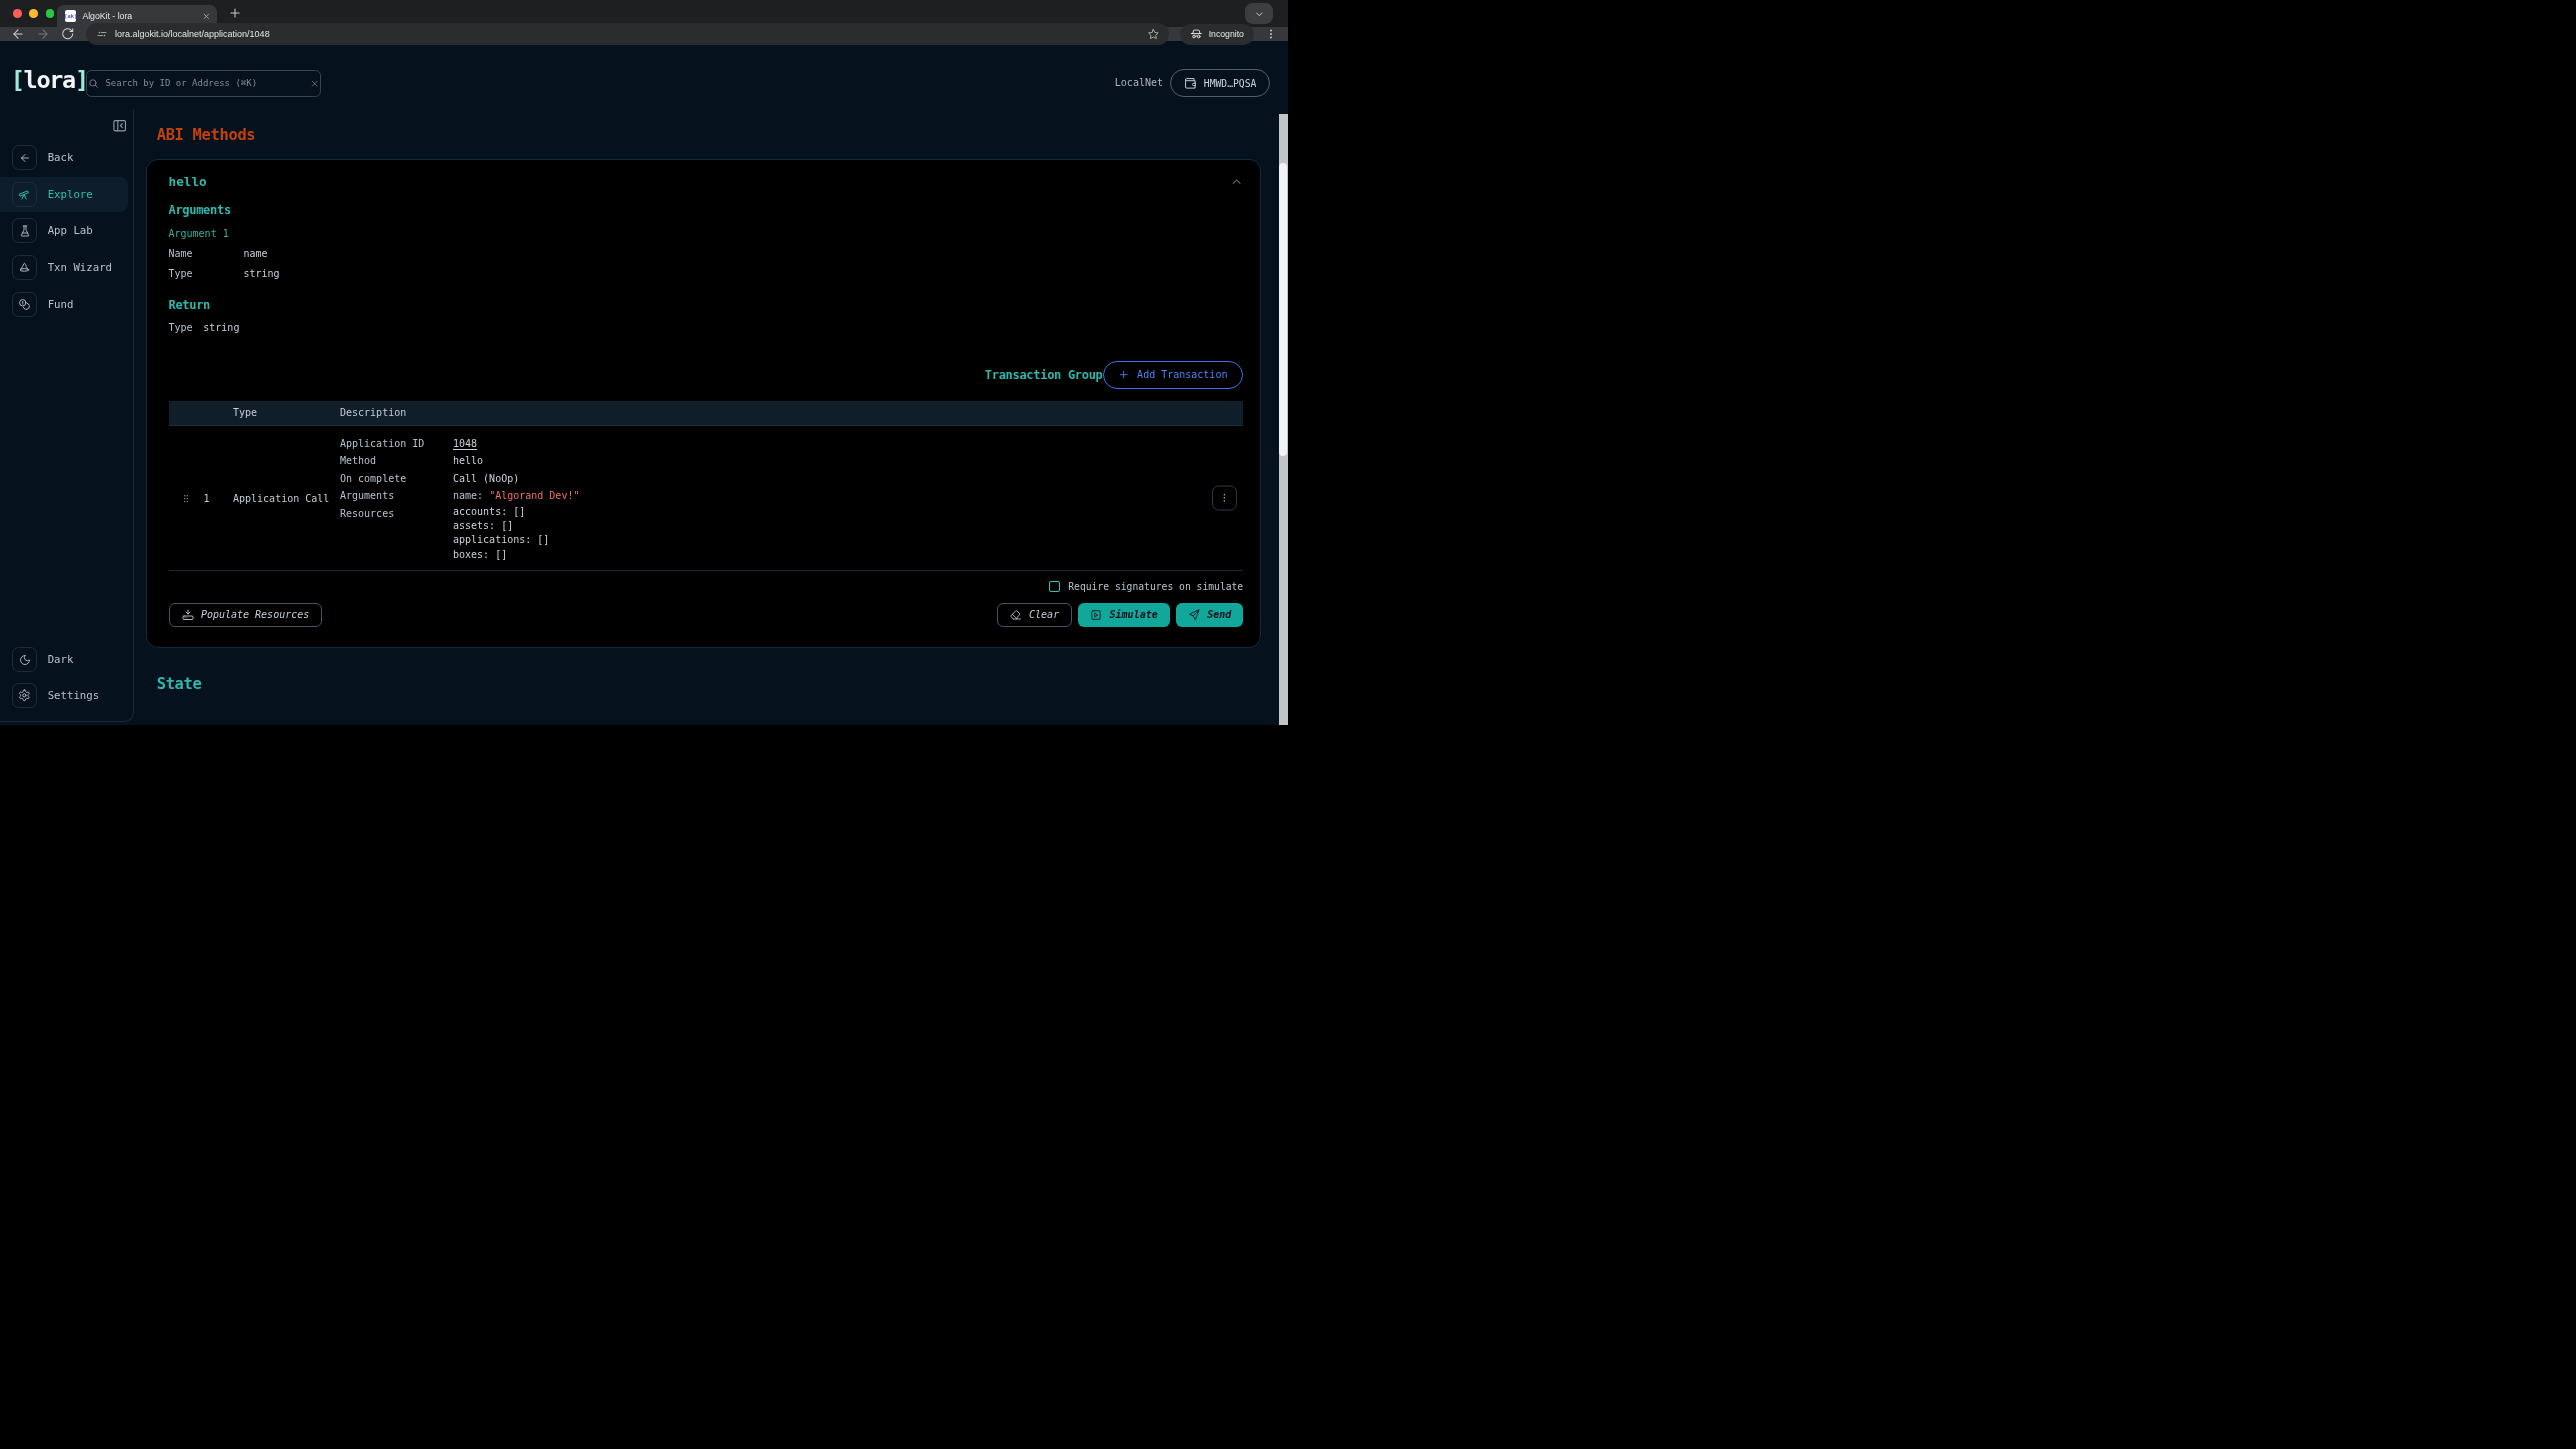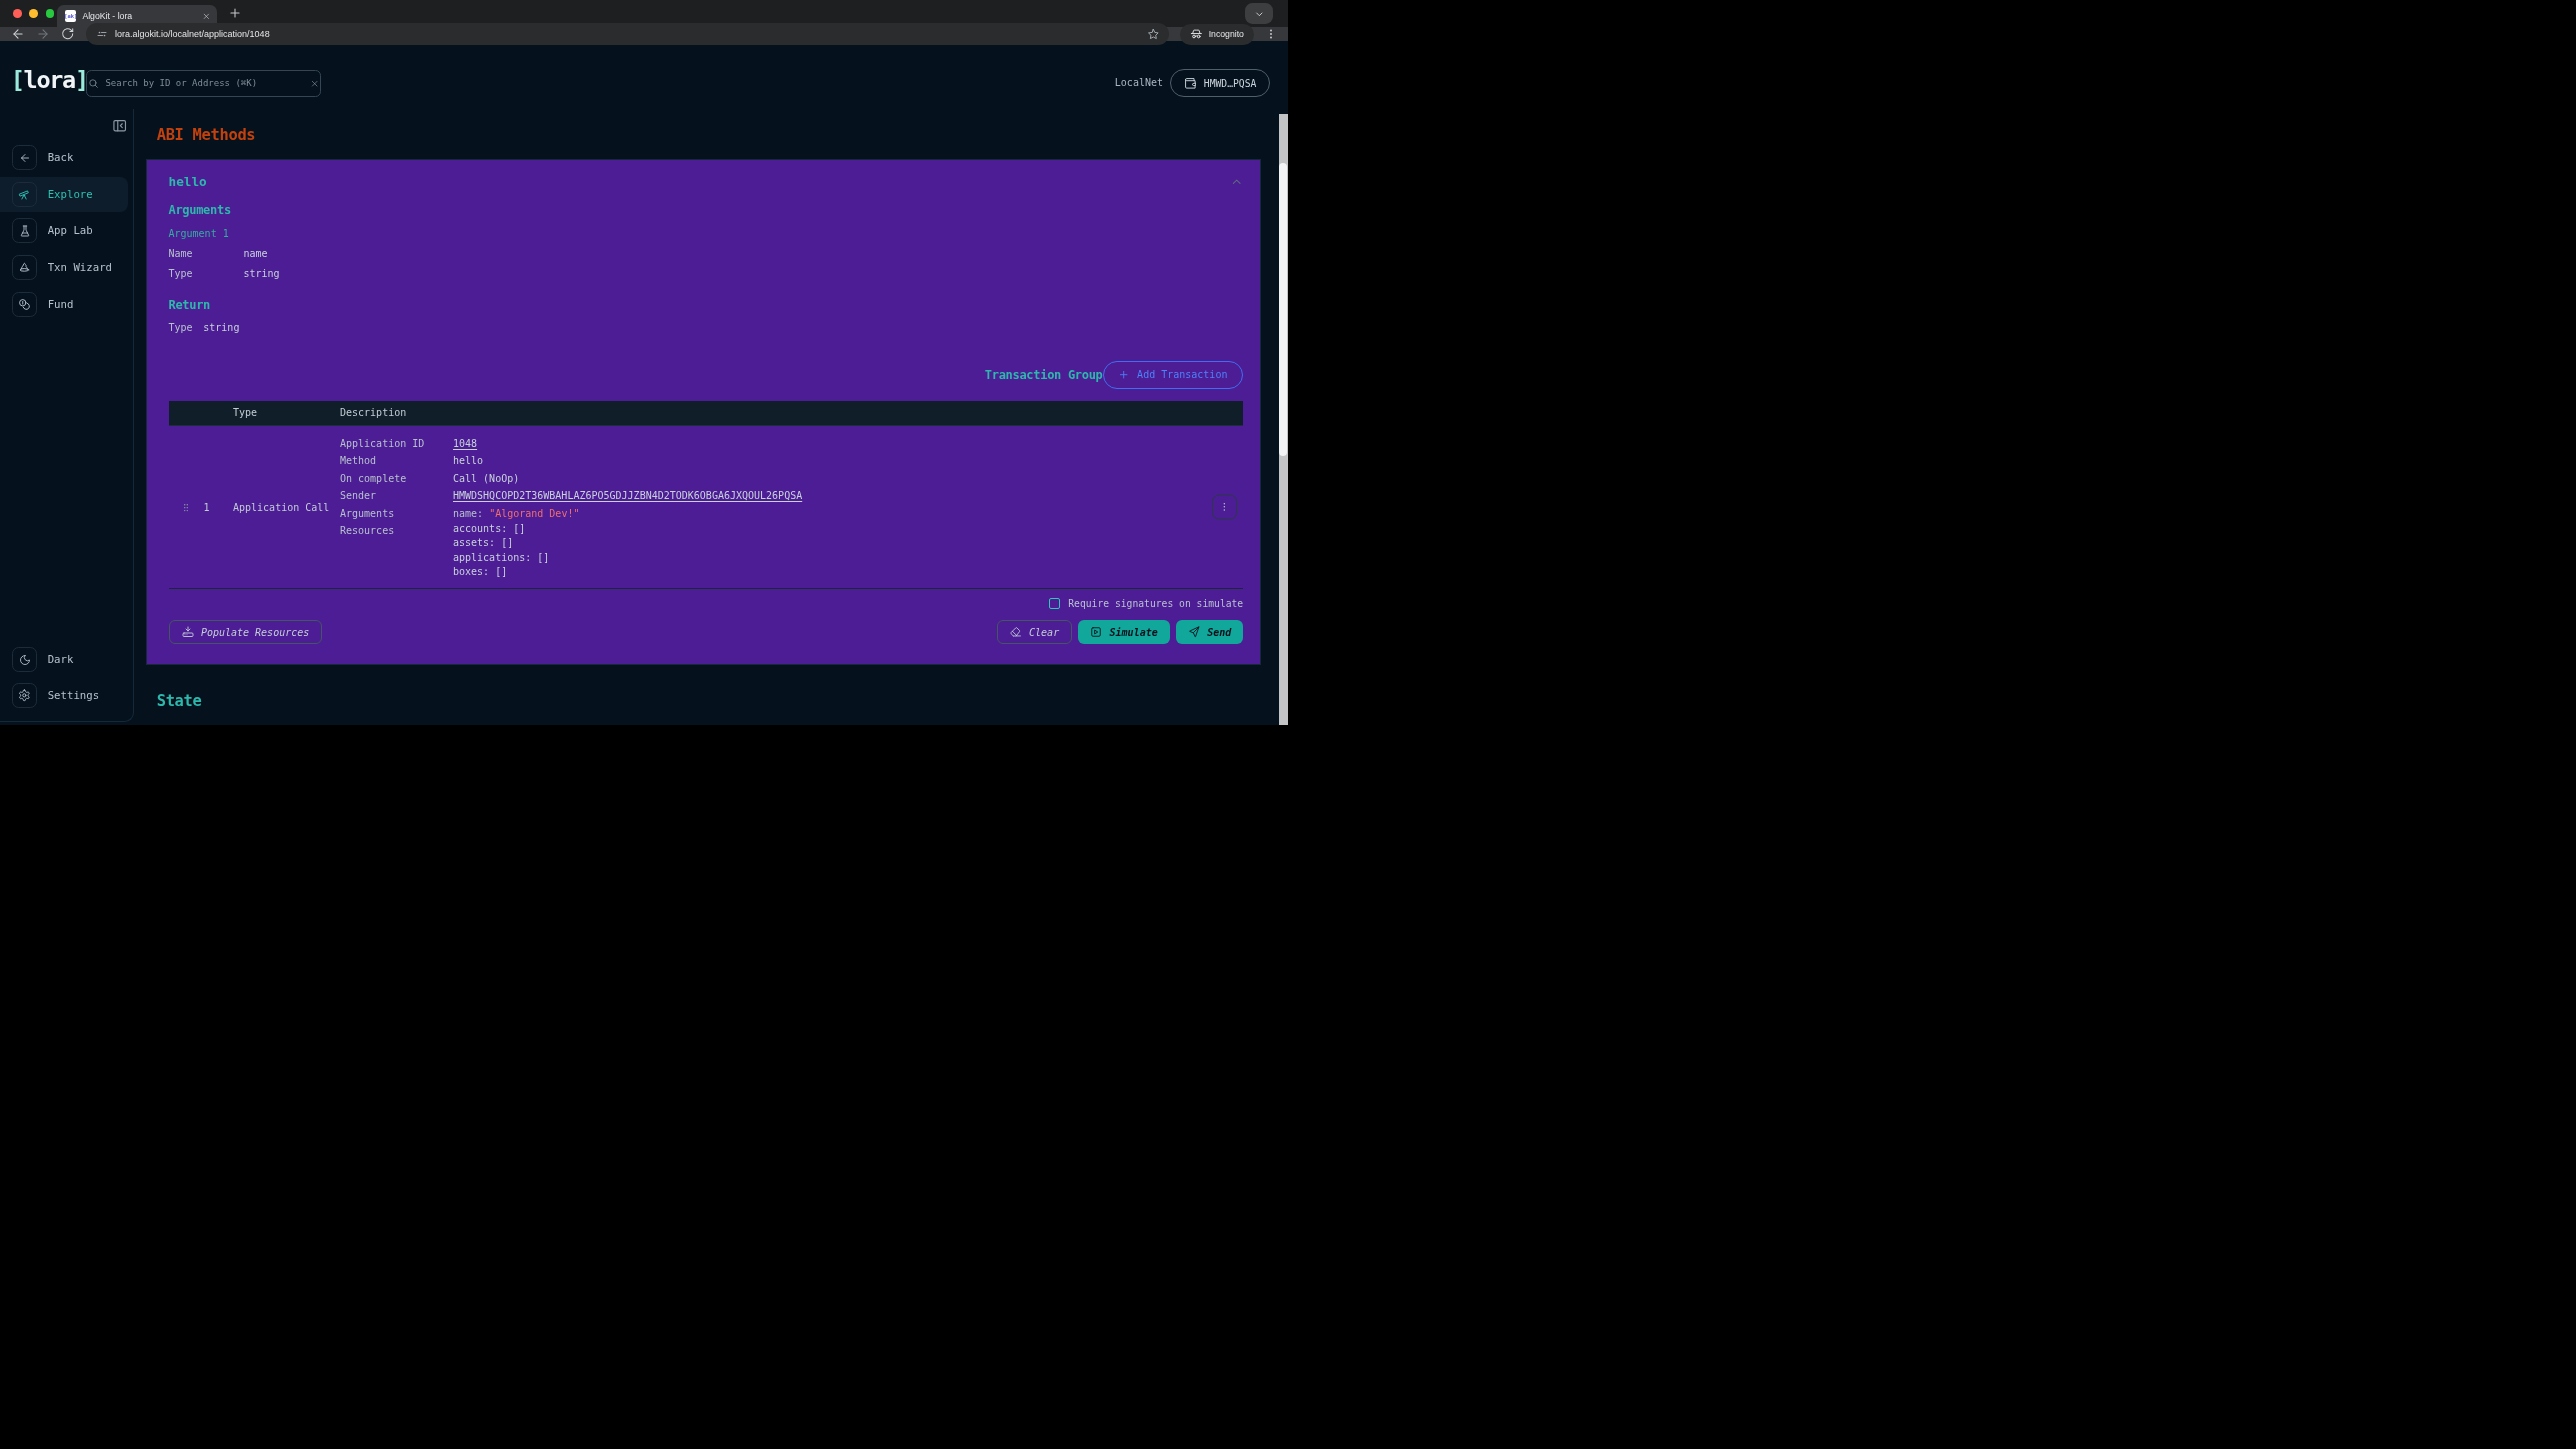--- a/index.html
+++ b/index.html
@@ -51,21 +51,21 @@
   .side-item { position:absolute; left:0; right:5.4px; height:35px; display:flex; align-items:center; gap:10.7px; padding-left:12px; cursor:pointer; }
   .icon-box { width:25px; height:25px; border:0.7px solid #1d2c3a; border-radius:6.7px; display:flex; align-items:center; justify-content:center; color:#b6c1cb; flex:none; }
   .side-item .lbl { font-size:10.7px; color:#b6c1cb; }
   .side-item.active { background:#0e1d2b; border-radius:0 8px 8px 0; }
   .side-item.active .icon-box, .side-item.active .lbl { color:#2cc0b2; }
 
   .main { position:absolute; left:134px; top:52px; right:9.4px; bottom:0; overflow:hidden; }
   .main-inner { position:absolute; left:12px; right:17.4px; top:0; }
 
   .page-title { margin:17px 0 0 10.7px; font-size:15.4px; font-weight:bold; color:#c2410c; letter-spacing:-0.3px; }
-  .card { margin-top:14.8px; border:0.7px solid #16293a; border-radius:0; background:#4c1d95; padding:10px 17px 20px 21.5px; }
+  .card { margin-top:14.8px; border:0.7px solid #16293a; border-radius:12px; background:#000000; padding:10px 17px 20px 21.5px; }
   .card-head { display:flex; justify-content:space-between; align-items:center; height:23px; }
   .method-name { font-size:12.7px; font-weight:bold; color:#2eb8ac; }
   .chev { color:#5d6c7a; background:none; border:none; cursor:pointer; }
 
   .h-teal { font-size:12px; font-weight:bold; color:#2eb8ac; letter-spacing:-0.3px; }
   .arg-heading { margin-top:10.7px; }
   .arg-group-label { margin-top:10.7px; font-size:10px; color:#35ad9f; }
   .kv { display:flex; margin-top:8.7px; font-size:10px; }
   .kv .k { width:75px; color:#b7c1cb; flex:none; }
   .kv .v { color:#c9d2da; }
@@ -368,24 +368,20 @@
                 </div>
                 <div class="field">
                   <span class="fk">Method</span>
                   <span class="fv">hello</span>
                 </div>
                 <div class="field">
                   <span class="fk">On complete</span>
                   <span class="fv">Call (NoOp)</span>
                 </div>
                 <div class="field">
-                  <span class="fk">Sender</span>
-                  <a class="teal-link fv" href="#">HMWDSHQCOPD2T36WBAHLAZ6PO5GDJJZBN4D2TODK6OBGA6JXQOUL26PQSA</a>
-                </div>
-                <div class="field">
                   <span class="fk">Arguments</span>
                   <span class="fv"><span class="arg-key">name:</span>&nbsp;<span class="arg-str">"Algorand Dev!"</span></span>
                 </div>
                 <div class="field">
                   <span class="fk">Resources</span>
                   <span class="fv res-lines">
                     <div>accounts: []</div>
                     <div>assets: []</div>
                     <div>applications: []</div>
                     <div>boxes: []</div>

